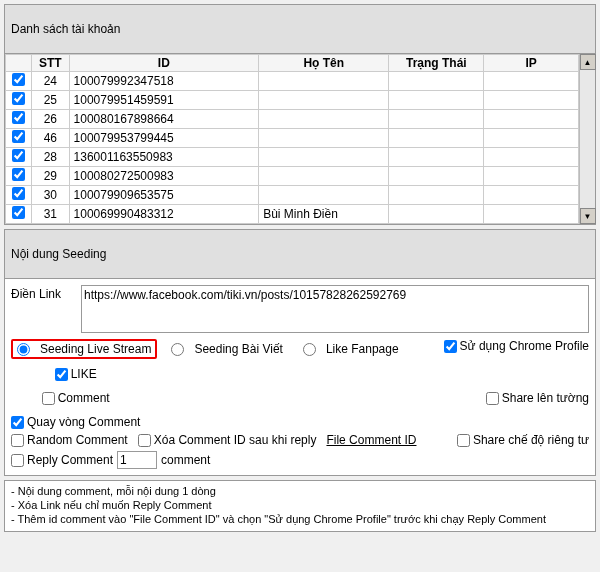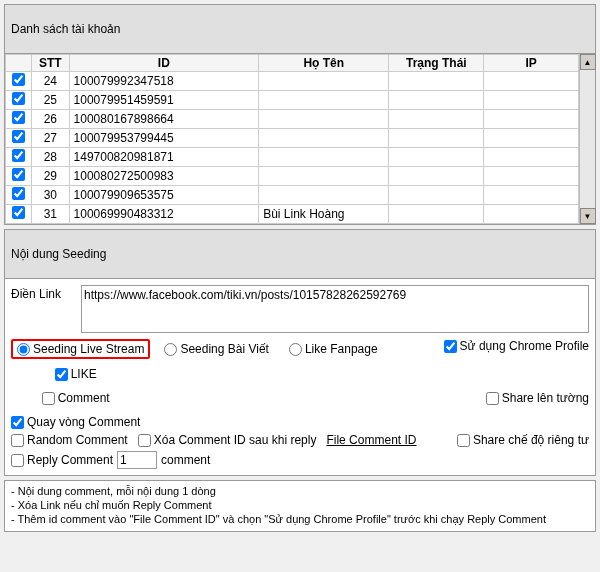--- a/index.html
+++ b/index.html
@@ -114,21 +114,21 @@
     .radio-row {
       display: flex;
       align-items: center;
       gap: 8px;
       margin-bottom: 4px;
       flex-wrap: wrap;
     }
     .radio-group {
       display: flex;
       align-items: center;
-      gap: 3px;
+      gap: 10px;
       padding: 3px 6px;
       cursor: pointer;
     }
     .radio-group.selected {
       border: 2px solid #e00;
       border-radius: 2px;
       padding: 1px 4px;
     }
     .cb-item {
       display: flex;
@@ -215,30 +215,30 @@
             <tr>
       <td><input type="checkbox" checked="" style=""></td>
       <td>26</td>
       <td>100080167898664</td>
       <td></td>
       <td></td>
       <td></td>
     </tr>
             <tr>
       <td><input type="checkbox" checked="" style=""></td>
-      <td>27</td>
+      <td>46</td>
       <td>100079953799445</td>
       <td></td>
       <td></td>
       <td></td>
     </tr>
             <tr>
       <td><input type="checkbox" checked="" style=""></td>
       <td>28</td>
-      <td>149700820981871</td>
+      <td>136001163550983</td>
       <td></td>
       <td></td>
       <td></td>
     </tr>
             <tr>
       <td><input type="checkbox" checked="" style=""></td>
       <td>29</td>
       <td>100080272500983</td>
       <td></td>
       <td></td>
@@ -249,21 +249,21 @@
       <td>30</td>
       <td>100079909653575</td>
       <td></td>
       <td></td>
       <td></td>
     </tr>
             <tr>
       <td><input type="checkbox" checked="" style=""></td>
       <td>31</td>
       <td>100069990483312</td>
-      <td>Bùi Link Hoàng</td>
+      <td>Bùi Minh Điền</td>
       <td></td>
       <td></td>
     </tr>
           </tbody>
       </table>
     </div>
     <div class="scrollbar-area">
       <div class="scrollbar-btn">▲</div>
       <div class="scrollbar-track"></div>
       <div class="scrollbar-btn">▼</div>

